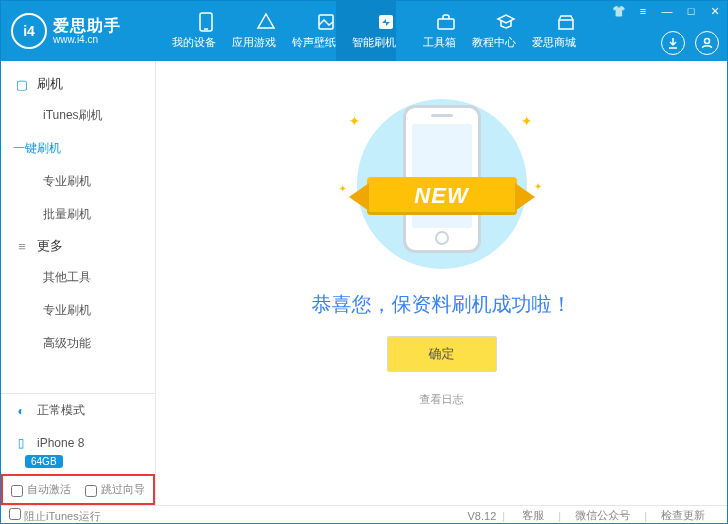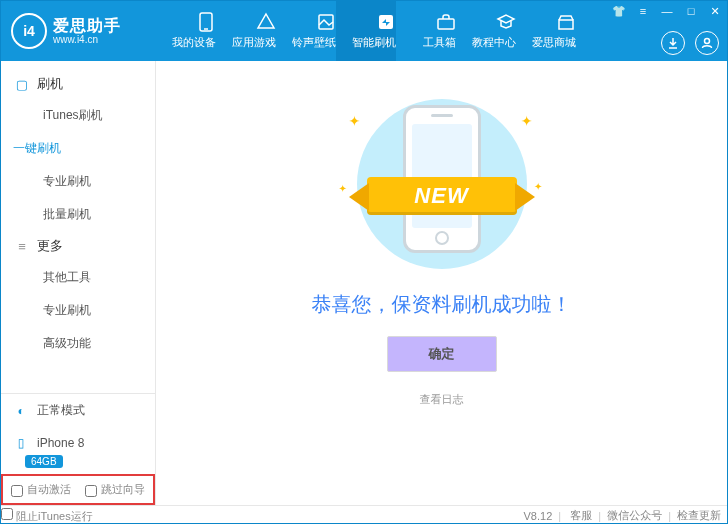--- a/index.html
+++ b/index.html
@@ -54,27 +54,27 @@
     .phone-screen { position:absolute; top:16px; left:6px; right:6px; bottom:22px; background:#e9f6ff; border-radius:3px; }
     .ribbon { position:absolute; left:50%; top:86px; transform:translateX(-50%); }
     .ribbon-body { width:150px; height:38px; background:#ffc107; border-radius:4px; display:flex; align-items:center; justify-content:center; font-weight:900; font-style:italic; color:#fff; font-size:22px; letter-spacing:1px; box-shadow:inset 0 -3px 0 rgba(0,0,0,.12); }
     .ribbon-tail { position:absolute; width:0; height:0; top:6px; }
     .ribbon-tail.l { left:-18px; border-top:14px solid transparent; border-bottom:14px solid transparent; border-right:20px solid #f0a800; }
     .ribbon-tail.r { right:-18px; border-top:14px solid transparent; border-bottom:14px solid transparent; border-left:20px solid #f0a800; }
     .star { position:absolute; color:#ffc107; font-size:14px; }
     .s1{left:22px;top:22px;} .s2{right:24px;top:22px;} .s3{left:12px;top:92px;font-size:10px;} .s4{right:14px;top:90px;font-size:10px;}
 
     .success-msg { font-size:20px; color:#3b82f6; margin-bottom:18px; }
-    .confirm-btn { display:inline-block; min-width:110px; padding:8px 28px; border:1px solid #d9d9d9; background:#c4b5fd; font-size:13px; color:#555; cursor:pointer; border-radius:2px;font-weight:bold; }
+    .confirm-btn { display:inline-block; min-width:110px; padding:8px 28px; border:1px solid #d9d9d9; background:#fde047; font-size:13px; color:#555; cursor:pointer; border-radius:2px; }
     .log-link { margin-top:20px; font-size:11px; color:#999; cursor:pointer; }
 
-    .statusbar { height:20px; border-top:1px solid #e7e7e7; display:flex; align-items:center; font-size:11px; color:#888; padding:0 0; }
+    .statusbar { height:20px; border-top:1px solid #e7e7e7; display:flex; align-items:center; font-size:11px; color:#888; padding:0 8px; }
     .bottom-itunes { color:#888; }
     .statusbar .spacer { flex:1; }
-    .statusbar .slink { margin:0 6px; cursor:pointer; }
+    .statusbar .slink { margin:0 14px; cursor:pointer; }
     .statusbar .sep { color:#ccc; }
 
     
     .window { border:1px solid #0b86c9; width:728px; height:524px; }
   </style>
 </head>
 <body>
 
 <div class="window">
   <div class="titlebar">

